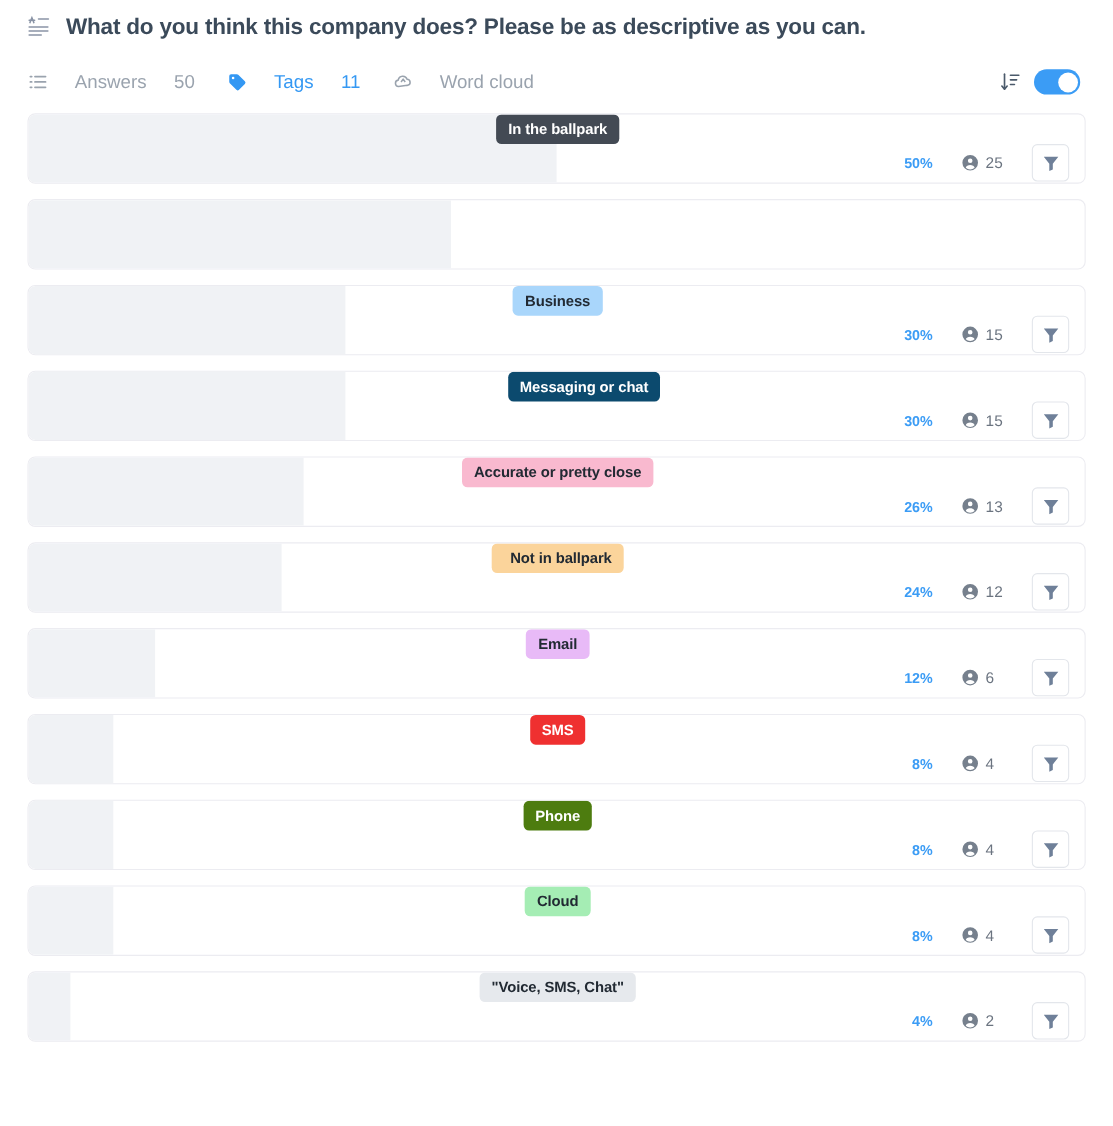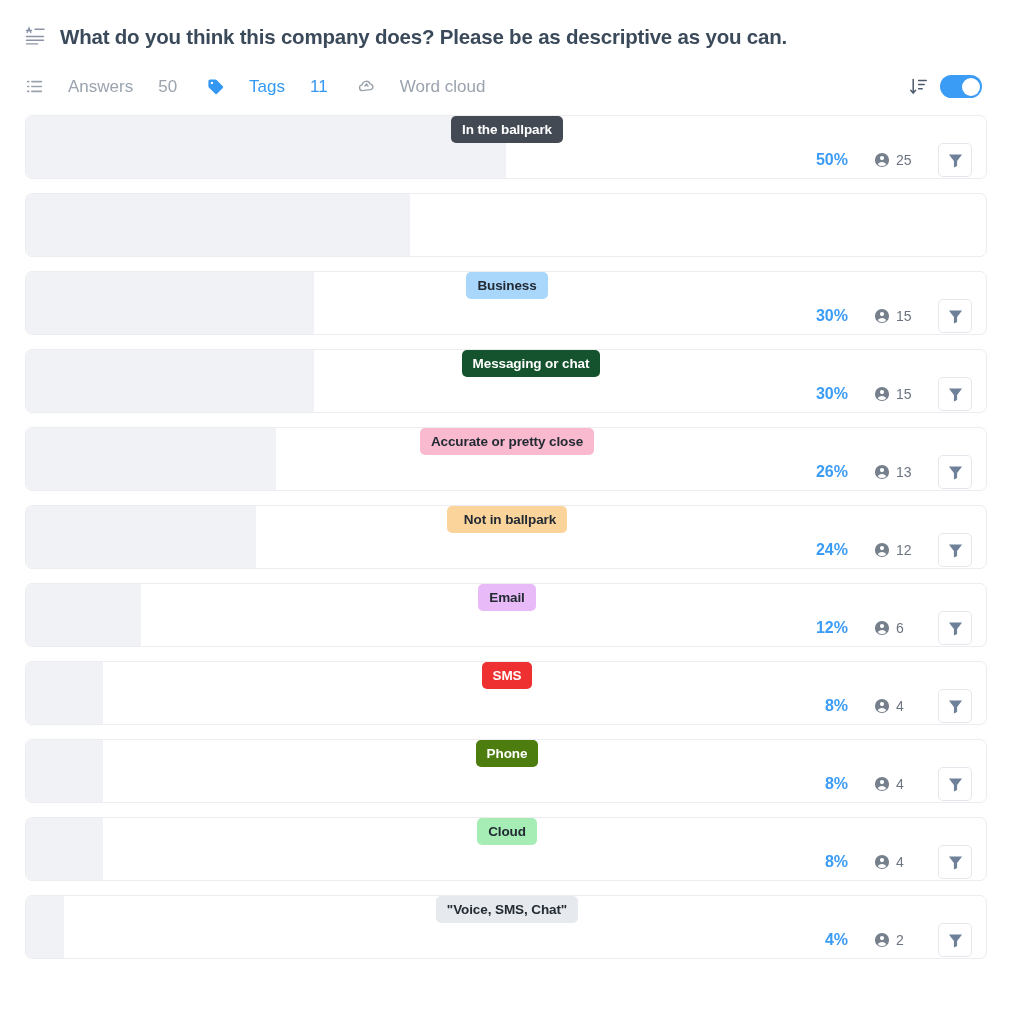--- a/index.html
+++ b/index.html
@@ -8,21 +8,21 @@
     width: 1012px; height: 1024px;
     background: #ffffff;
     font-family: "Liberation Sans", sans-serif;
     -webkit-font-smoothing: antialiased;
   }
   .page { width: 1012px; height: 1024px; position: relative; overflow: hidden; }
 
   
   .question-row {
     display: flex; align-items: center;
-    padding: 24px 0 0 24px;
+    padding: 12px 0 0 24px;
     gap: 14px;
   }
   .q-icon { width: 22px; height: 22px; flex: 0 0 22px; color: #8a94a6; }
   .q-icon svg { display: block; }
   .question-title {
     font-size: 20.5px;
     font-weight: 700;
     color: #3b4a5a;
     letter-spacing: -0.2px;
     line-height: 1.25;
@@ -106,21 +106,21 @@
     letter-spacing: -0.1px;
     cursor: pointer;
   }
   .row-right {
     margin-left: auto;
     display: flex; align-items: center;
     gap: 0;
   }
   .pct {
     color: #3b9cf5;
-    font-size: 16px;
+    font-size: 13px;
     font-weight: 700;
     min-width: 48px;
     text-align: right;
   }
   .count-wrap {
     display: flex; align-items: center; gap: 6px;
     margin-left: 26px;
     min-width: 42px;
   }
   .person-icon { width: 16px; height: 16px; color: #76808d; flex: 0 0 16px; }
@@ -257,21 +257,21 @@
                   <path d="M.9 1.6h13.2L9.1 7.9v5.1l-3.2 1.5V7.9z"></path>
                 </svg>
               </span>
             </button>
           </div>
         </div>
       </div>
       <div class="tag-row">
         <div class="bar-fill" style="width: 30%;"></div>
         <div class="row-inner">
-          <span class="chip" style="background: #14532d; color: rgb(255, 255, 255); margin-left: 48px;">Messaging or chat</span>
+          <span class="chip" style="background: #0c4a6e; color: rgb(255, 255, 255); margin-left: 48px;">Messaging or chat</span>
           <div class="row-right">
             <span class="pct">30%</span>
             <div class="count-wrap">
               <span class="person-icon">
                 <svg viewBox="0 0 16 16" width="16" height="16" fill="currentColor">
                   <path d="M8 .9a7.1 7.1 0 1 0 0 14.2A7.1 7.1 0 0 0 8 .9zm0 3.1a2.1 2.1 0 1 1 0 4.2 2.1 2.1 0 0 1 0-4.2zm0 10.1a5.7 5.7 0 0 1-4-1.62c.25-1.5 2.1-2.38 4-2.38s3.75.88 4 2.38A5.7 5.7 0 0 1 8 14.1z"></path>
                 </svg>
               </span>
               <span class="count-num">15</span>
             </div>

